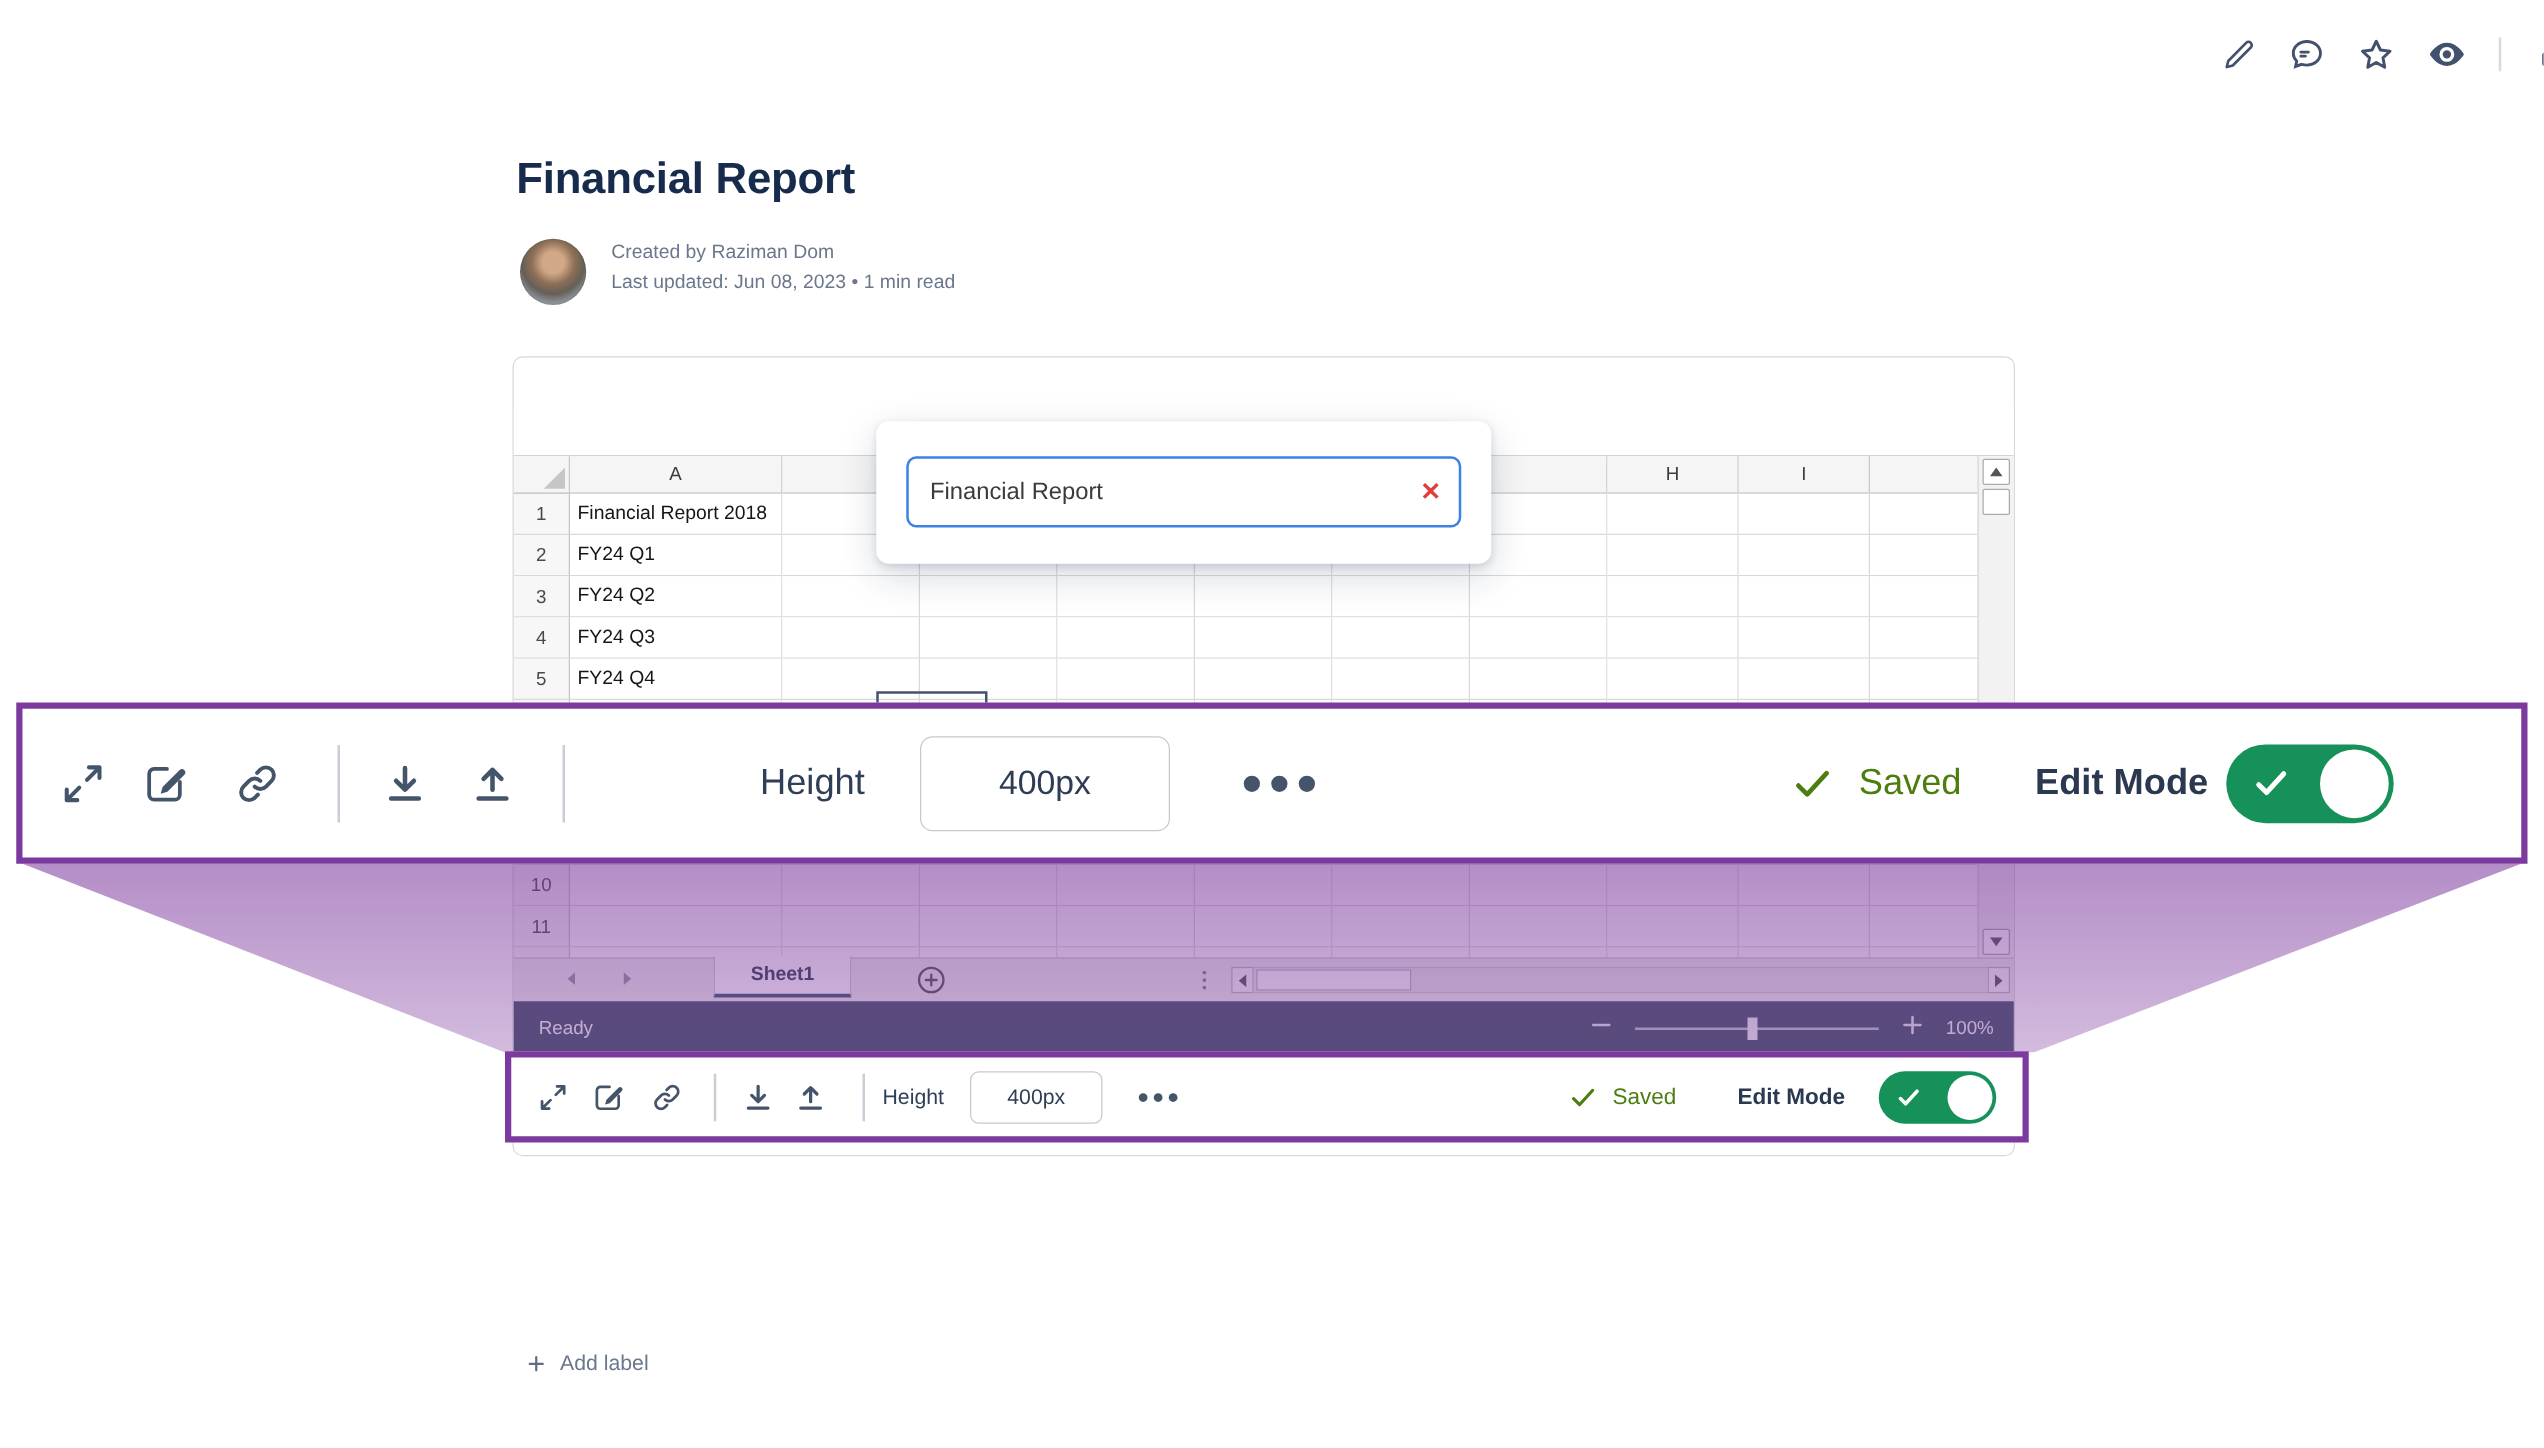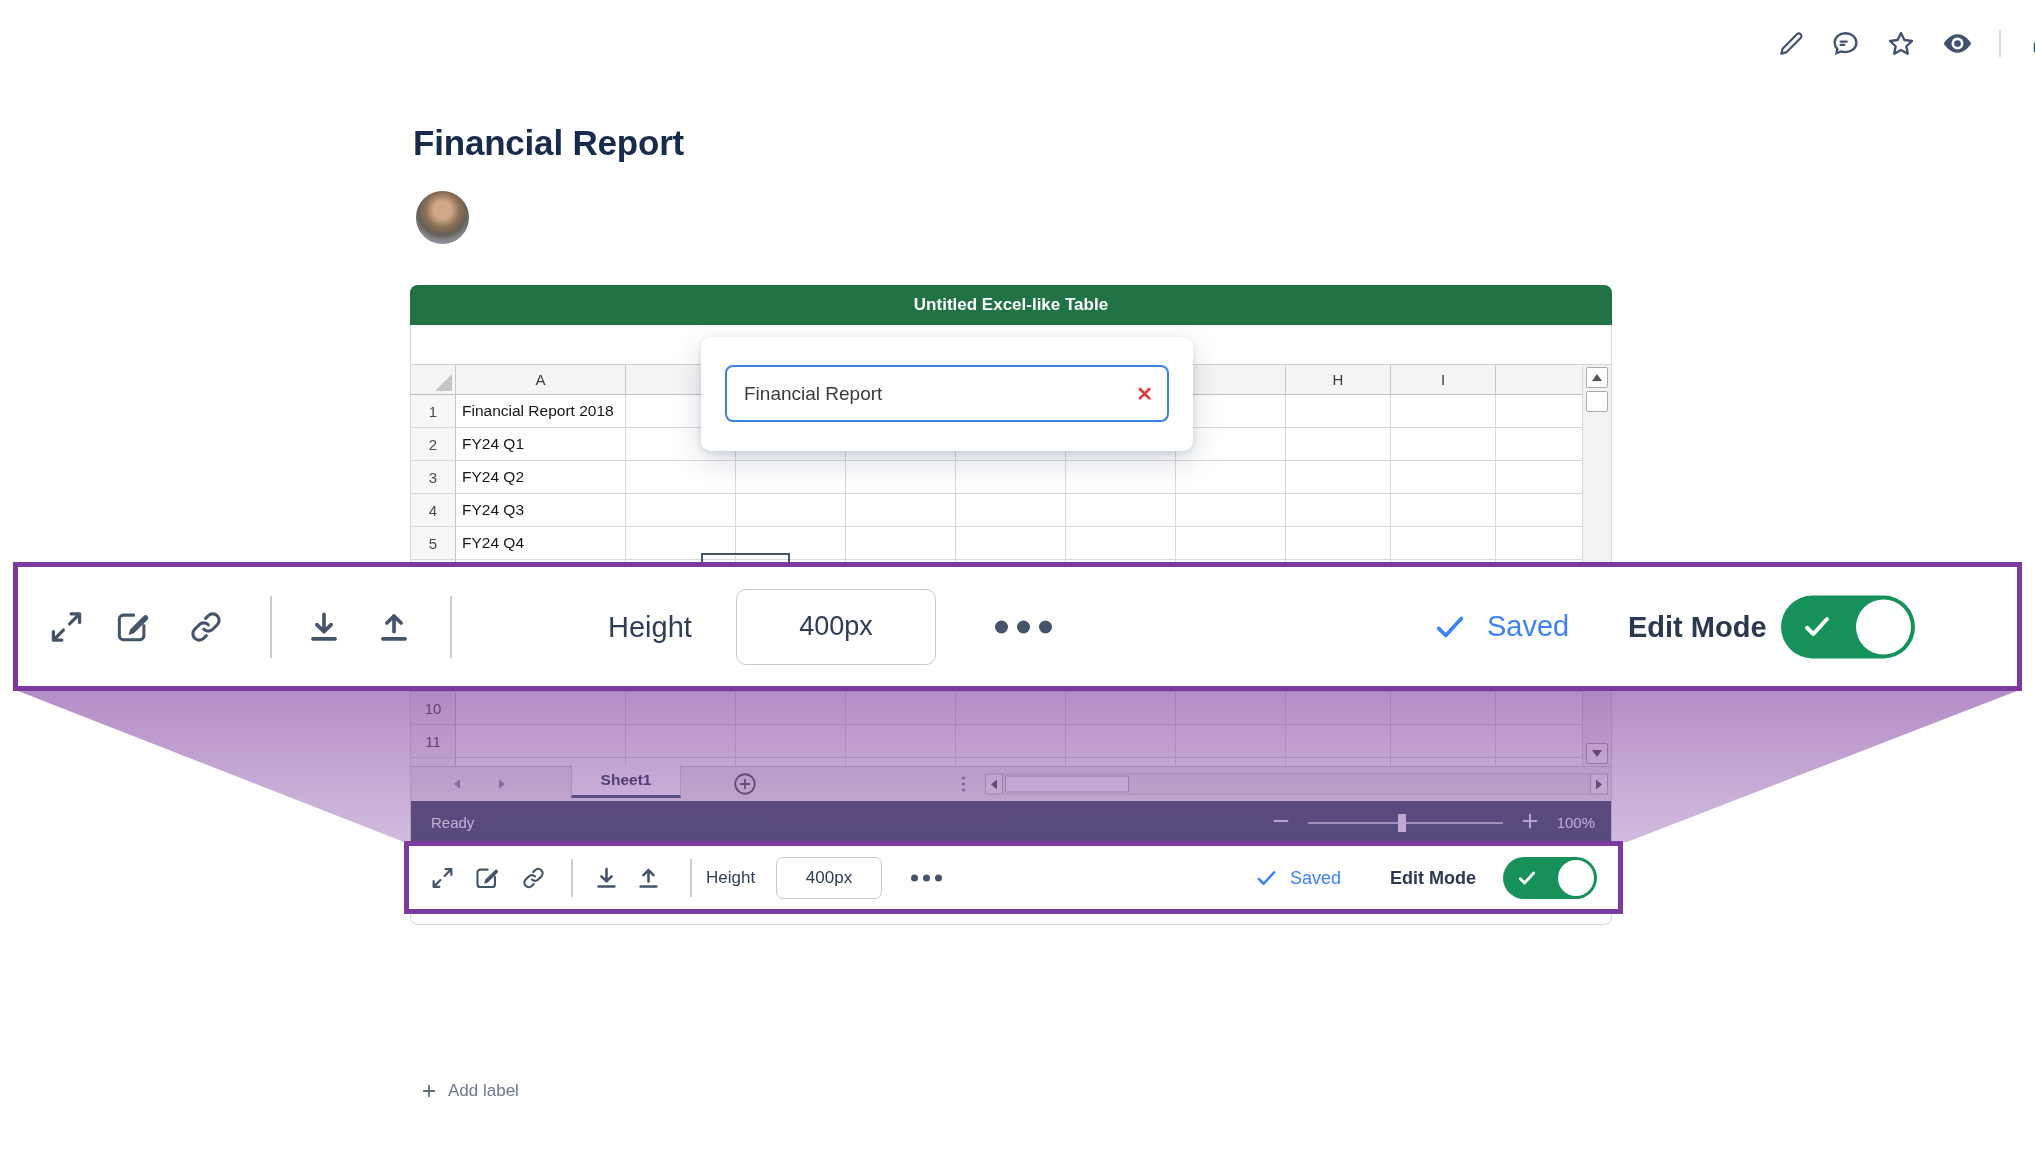--- a/index.html
+++ b/index.html
@@ -91,21 +91,21 @@
   .band .t-label{font-size:29px}
   .mini .t-label{font-size:17px}
   .h-input{box-sizing:border-box;border:1.5px solid #c9c9c9;border-radius:10px;text-align:center;color:#2e3d54;
     outline:none;font-family:"Liberation Sans",sans-serif;background:#fff;position:absolute;top:50%;transform:translateY(-50%)}
   .band .h-input{width:200px;height:76px;font-size:27px}
   .mini .h-input{width:106px;height:42px;font-size:17px;border-radius:7px}
   .t-more{letter-spacing:0}
   .t-more span{border-radius:50%;background:#44546a;display:inline-block}
   .band .t-more span{width:13px;height:13px;margin-right:9px}
   .mini .t-more span{width:7px;height:7px;margin-right:5px}
-  .t-saved{color:#3b82f6}
+  .t-saved{color:#4d7c0f}
   .band .t-saved{font-size:29px;gap:20px}
   .mini .t-saved{font-size:18px;gap:12px}
   .t-editmode{font-weight:700;color:#2a3950}
   .band .t-editmode{font-size:29px}
   .mini .t-editmode{font-size:18px}
   .toggle{background:var(--toggle-green,#17915a);position:relative;display:flex;align-items:center;cursor:pointer}
   .band .toggle{width:134px;height:63px;border-radius:32px}
   .mini .toggle{width:94px;height:42px;border-radius:21px}
   .knob{position:absolute;background:#fff;border-radius:50%}
   .band .knob{right:4px;top:4px;width:55px;height:55px}
@@ -161,23 +161,26 @@
       <svg width="27" height="27" viewBox="0 0 24 24">
           <rect x="6" y="10.5" width="13" height="10" rx="2" fill="currentColor"></rect>
           <path d="M8.5 10.5V7.6a4 4 0 0 1 7.5-2" fill="none" stroke="currentColor" stroke-width="2.4" stroke-linecap="round"></path>
           <circle cx="12.5" cy="15.5" r="1.9" fill="#fff"></circle>
         </svg>
     </span>
   </div>
 
   <h1 class="page-title">Financial Report</h1>
   <div class="avatar"></div>
+  <div class="byline">
+    <div>Created by Raziman Dom</div>
+    <div>Last updated: Jun 08, 2023 •  1 min read</div>
+  </div>
 
   <div class="widget">
-    <div class="w-title">Untitled Excel-like Table</div>
     <div class="w-strip"></div>
 
     <div class="w-grid">
         <div class="g-row g-hrow">
           <div class="g-cell g-corner" style="width: 45px;">
             <div class="g-tri"></div>
           </div>
           <div class="g-cell g-colhead" style="width: 170px;">A</div>
           <div class="g-cell g-colhead" style="width: 110px;"></div>
           <div class="g-cell g-colhead" style="width: 110px;"></div>

